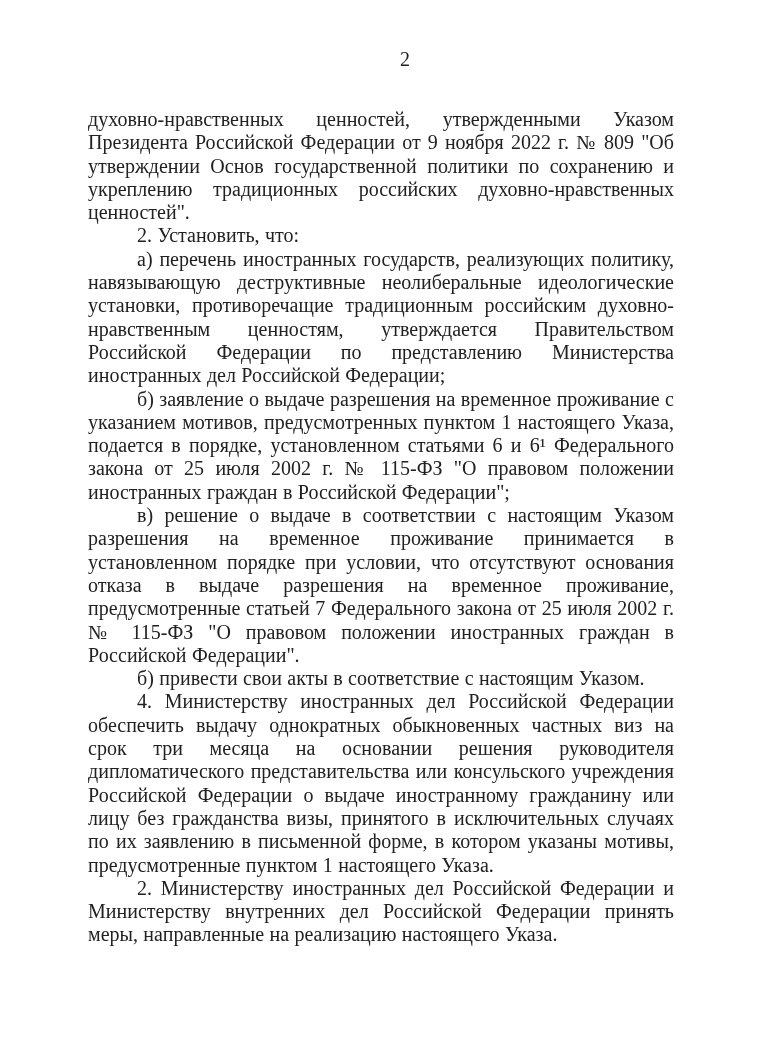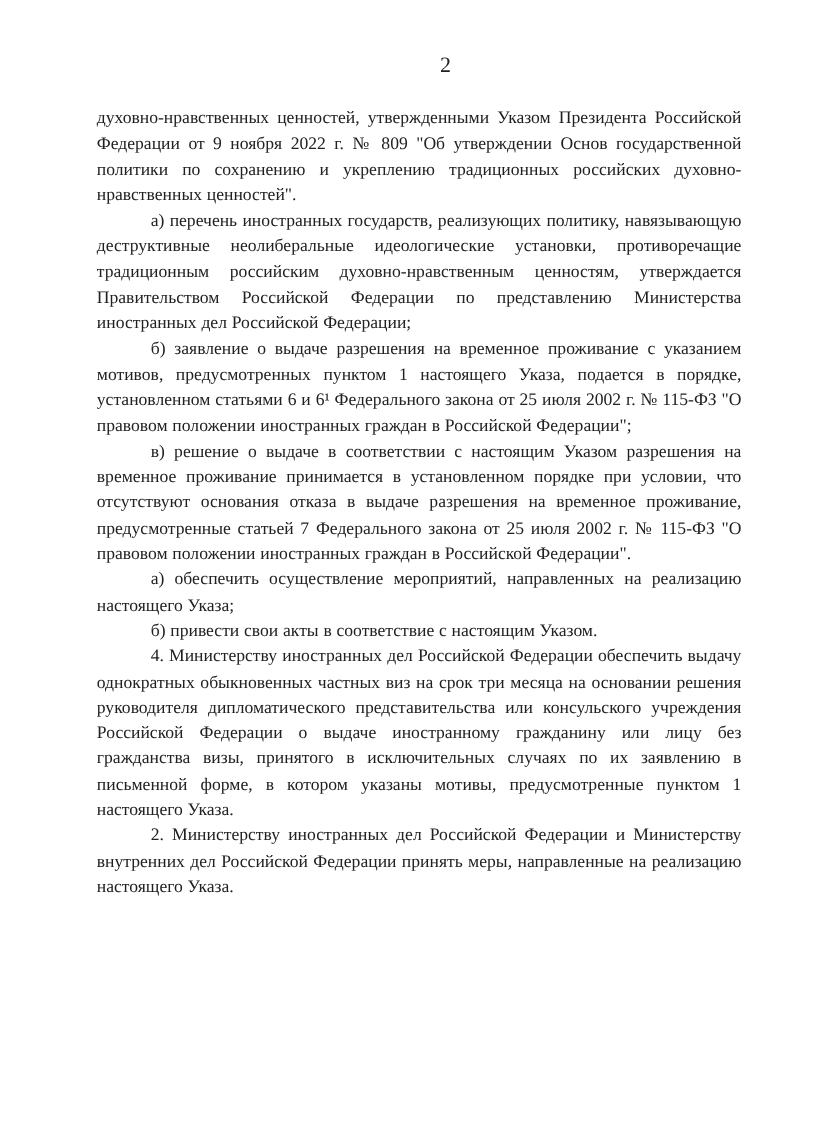--- a/index.html
+++ b/index.html
@@ -24,24 +24,24 @@
     left: 88px;
     width: 586px;
     text-align: center;
     
     transform: translateX(24px);
     font-size: 20px;
     line-height: 23px;
   }
   .content {
     position: absolute;
-    top: 96px;
+    top: 108px;
     left: 88px;
     width: 586px;
-    font-size: 16px;
+    font-size: 20px;
     line-height: 23.3px;
     text-align: justify;
     hyphens: none;
   }
   .content p {
     margin: 0;
     padding: 0;
     text-indent: 49px;
     word-spacing: 0.02em;
   }
@@ -51,22 +51,22 @@
 </style>
 </head>
 <body>
 
 <div class="page">
 
   <div class="page-number">2</div>
 
   <div class="content">
     <p class="no-indent">духовно-нравственных ценностей, утвержденными Указом Президента Российской Федерации от 9 ноября 2022 г. № 809 "Об утверждении Основ государственной политики по сохранению и укреплению традиционных российских духовно-нравственных ценностей".</p>
+    <p>2. Установить, что:</p>
     <p>а) перечень иностранных государств, реализующих политику, навязывающую деструктивные неолиберальные идеологические установки, противоречащие традиционным российским духовно-нравственным ценностям, утверждается Правительством Российской Федерации по представлению Министерства иностранных дел Российской Федерации;</p>
     <p>б) заявление о выдаче разрешения на временное проживание с указанием мотивов, предусмотренных пунктом 1 настоящего Указа, подается в порядке, установленном статьями 6 и 6¹ Федерального закона от 25 июля 2002 г. № 115-ФЗ "О правовом положении иностранных граждан в Российской Федерации";</p>
     <p>в) решение о выдаче в соответствии с настоящим Указом разрешения на временное проживание принимается в установленном порядке при условии, что отсутствуют основания отказа в выдаче разрешения на временное проживание, предусмотренные статьей 7 Федерального закона от 25 июля 2002 г. № 115-ФЗ "О правовом положении иностранных граждан в Российской Федерации".</p>
-    <p>а) обеспечить осуществление мероприятий, направленных на реализацию настоящего Указа;</p>
     <p>б) привести свои акты в соответствие с настоящим Указом.</p>
     <p>4. Министерству иностранных дел Российской Федерации обеспечить выдачу однократных обыкновенных частных виз на срок три месяца на основании решения руководителя дипломатического представительства или консульского учреждения Российской Федерации о выдаче иностранному гражданину или лицу без гражданства визы, принятого в исключительных случаях по их заявлению в письменной форме, в котором указаны мотивы, предусмотренные пунктом 1 настоящего Указа.</p>
     <p>2. Министерству иностранных дел Российской Федерации и Министерству внутренних дел Российской Федерации принять меры, направленные на реализацию настоящего Указа.</p>
   </div>
 
 </div>
 
 </body></html>

